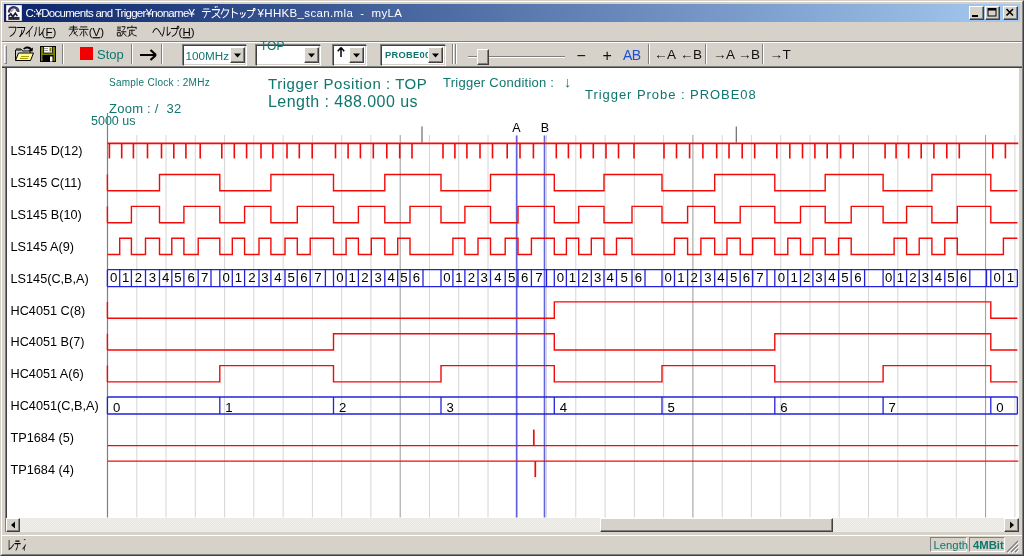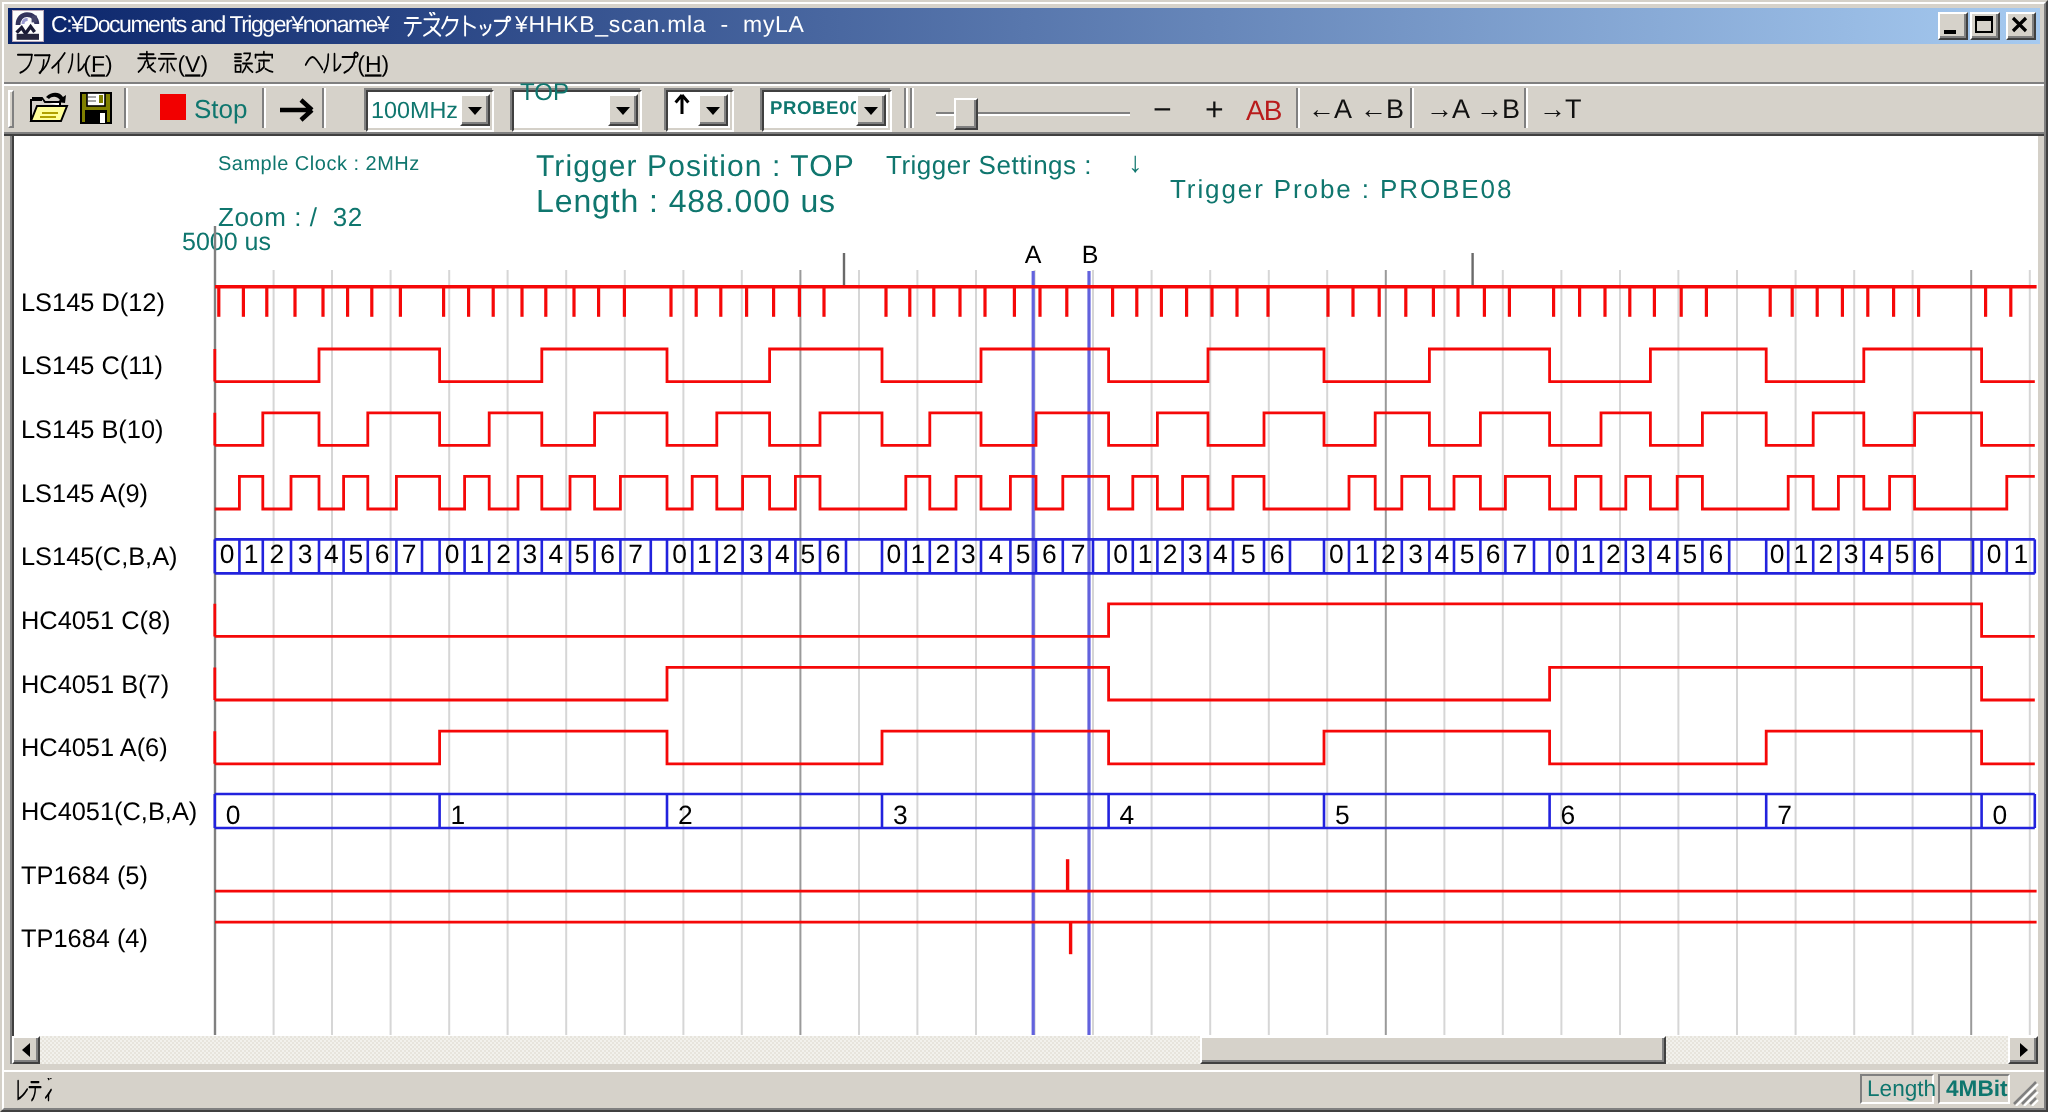--- a/index.html
+++ b/index.html
@@ -280,41 +280,41 @@
     <path d="M4 6.5 H11 L7.5 10.5 Z" fill="#000"></path>
   </svg>
 <div style="position:absolute;left:452px;top:44px;width:1px;height:20px;background:#808080;"></div>
 <div style="position:absolute;left:453px;top:44px;width:1px;height:20px;background:#ffffff;"></div>
 <div style="position:absolute;left:455px;top:44px;width:1px;height:20px;background:#808080;"></div>
 <div style="position:absolute;left:456px;top:44px;width:1px;height:20px;background:#ffffff;"></div>
 <div style="position:absolute;left:468px;top:55.5px;width:97px;height:2px;border-top:1px solid #808080;border-bottom:1px solid #fff;background:#404040"></div>
 <div style="position:absolute;left:477px;top:48.5px;width:12px;height:16px;background:#d6d2ca;border-top:1px solid #ffffff;border-left:1px solid #ffffff;border-right:1px solid #404040;border-bottom:1px solid #404040;box-shadow:inset -1px -1px 0 #808080;"></div>
 <div class="t" style="left:576.5px;top:47px;font-size:16px;color:#111;letter-spacing:-0.5px">−</div>
 <div class="t" style="left:602.5px;top:47px;font-size:16px;color:#111;letter-spacing:-0.5px">+</div>
-<div class="t" style="left:623px;top:47px;font-size:14px;color:#b91c1c;letter-spacing:-0.5px">AB</div>
+<div class="t" style="left:623px;top:47px;font-size:14px;color:#1d4ed8;letter-spacing:-0.5px">AB</div>
 <div class="t" style="left:654px;top:47px;font-size:13.5px;color:#111;letter-spacing:-0.5px">←A</div>
 <div class="t" style="left:680px;top:47px;font-size:13.5px;color:#111;letter-spacing:-0.5px">←B</div>
 <div class="t" style="left:713px;top:47px;font-size:13.5px;color:#111;letter-spacing:-0.5px">→A</div>
 <div class="t" style="left:738px;top:47px;font-size:13.5px;color:#111;letter-spacing:-0.5px">→B</div>
 <div class="t" style="left:769.5px;top:47px;font-size:13.5px;color:#111;letter-spacing:-0.5px">→T</div>
 <div style="position:absolute;left:648px;top:44px;width:1px;height:20px;background:#808080;"></div>
 <div style="position:absolute;left:649px;top:44px;width:1px;height:20px;background:#ffffff;"></div>
 <div style="position:absolute;left:705px;top:44px;width:1px;height:20px;background:#808080;"></div>
 <div style="position:absolute;left:706px;top:44px;width:1px;height:20px;background:#ffffff;"></div>
 <div style="position:absolute;left:762px;top:44px;width:1px;height:20px;background:#808080;"></div>
 <div style="position:absolute;left:763px;top:44px;width:1px;height:20px;background:#ffffff;"></div>
 <div style="position:absolute;left:2px;top:66px;width:1020px;height:1px;background:#808080"></div>
 <div style="position:absolute;left:2px;top:67px;width:1020px;height:1px;background:#404040"></div>
 <div style="position:absolute;left:7px;top:68px;width:1012px;height:449.5px;background:#fff;"></div>
 <div style="position:absolute;left:5px;top:68px;width:1px;height:467px;background:#808080"></div>
 <div style="position:absolute;left:6px;top:68px;width:1px;height:467px;background:#404040"></div>
 <div style="position:absolute;left:1019px;top:68px;width:1px;height:467px;background:#d4d0c8"></div>
 <div class="t" style="left:109px;top:77px;font-size:10px;letter-spacing:0.25px">Sample Clock : 2MHz</div>
 <div class="t" style="left:268px;top:75px;font-size:15px;letter-spacing:0.55px">Trigger Position : TOP</div>
-<div class="t" style="left:443px;top:75px;font-size:13px;letter-spacing:0.25px">Trigger Settings :</div>
+<div class="t" style="left:443px;top:75px;font-size:13px;letter-spacing:0.25px">Trigger Condition :</div>
 <div class="t" style="left:564px;top:74px;font-size:13px;letter-spacing:0px"><span style="font-size:14.5px">↓</span></div>
 <div class="t" style="left:585px;top:87px;font-size:13px;letter-spacing:0.95px">Trigger Probe : PROBE08</div>
 <div class="t" style="left:109px;top:101px;font-size:13px;letter-spacing:0.25px">Zoom : /  32</div>
 <div class="t" style="left:268px;top:93px;font-size:16px;letter-spacing:0.45px">Length : 488.000 us</div>
 <div class="t" style="left:91px;top:113.5px;font-size:12.5px;">5000 us</div>
 <svg style="position:absolute;left:0;top:0" width="1024" height="520">
     <line x1="136.8" y1="135" x2="136.8" y2="517.5" stroke="#d6d6d6" stroke-width="1"></line>
 <line x1="166.0" y1="135" x2="166.0" y2="517.5" stroke="#d6d6d6" stroke-width="1"></line>
 <line x1="195.3" y1="135" x2="195.3" y2="517.5" stroke="#d6d6d6" stroke-width="1"></line>
 <line x1="224.6" y1="135" x2="224.6" y2="517.5" stroke="#d6d6d6" stroke-width="1"></line>

